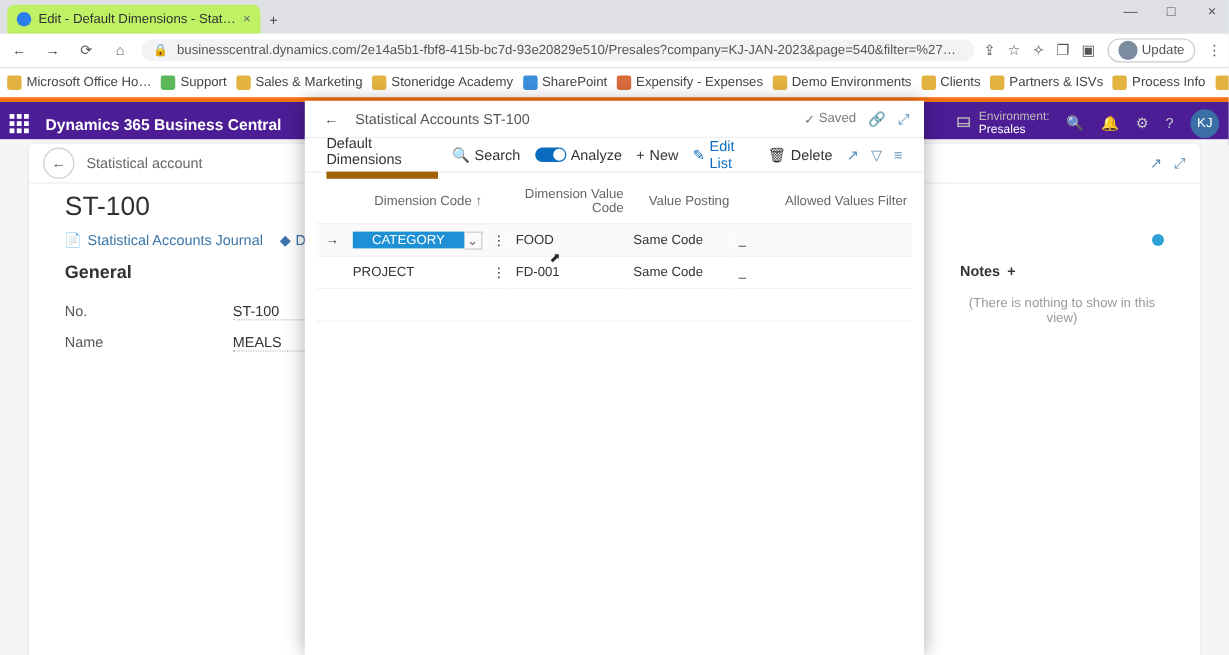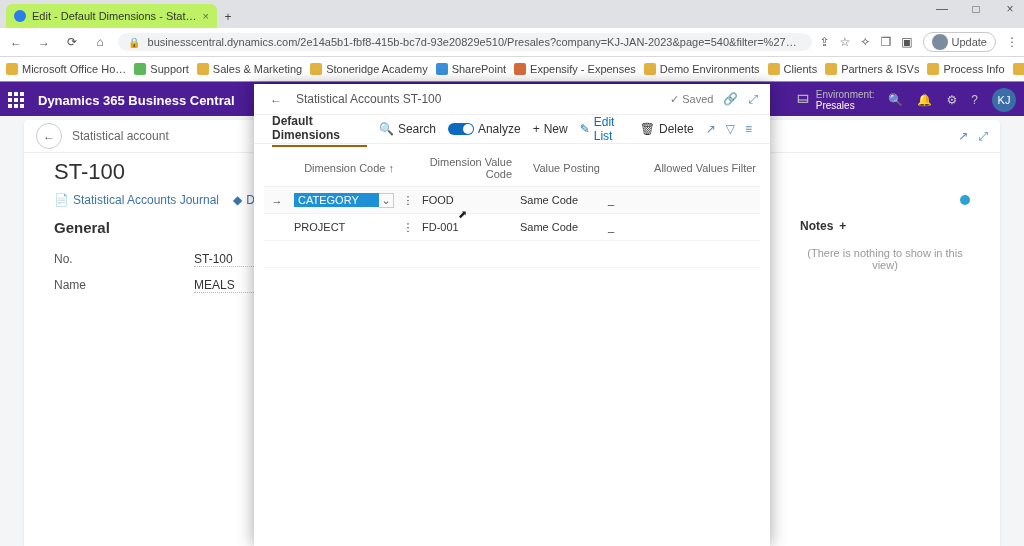--- a/index.html
+++ b/index.html
@@ -10,21 +10,21 @@
   .tab .close{margin-left:auto;color:#666;cursor:pointer}
   .new-tab{width:22px;height:22px;display:flex;align-items:center;justify-content:center;color:#444;cursor:pointer}
   .win-ctrls{position:absolute;right:4px;top:2px;display:flex;gap:14px;color:#555;font-size:12px}
   .win-ctrls span{width:20px;text-align:center;cursor:pointer}
   .addr-bar{height:28px;background:#fff;display:flex;align-items:center;gap:8px;padding:0 6px;border-bottom:1px solid #d9d9d9}
   .addr-bar .ibtn{width:20px;color:#555;text-align:center;cursor:pointer}
   .addr-bar .url{flex:1;font-size:11px;color:#555;white-space:nowrap;overflow:hidden;text-overflow:ellipsis;background:#f1f3f4;border-radius:12px;padding:3px 10px}
   .addr-right{display:flex;align-items:center;gap:10px;color:#555}
   .addr-right .pill{border:1px solid #c8c8c8;border-radius:10px;padding:1px 8px;font-size:11px;display:flex;gap:4px;align-items:center}
   .avatar-s{width:16px;height:16px;border-radius:50%;background:#7a8c9e}
-  .bookmarks{height:24px;background:#fff;display:flex;align-items:center;gap:8px;padding:0 6px;border-bottom:1px solid #f97316;font-size:11px;color:#444;overflow:hidden}
+  .bookmarks{height:24px;background:#fff;display:flex;align-items:center;gap:8px;padding:0 6px;border-bottom:4px solid #f97316;font-size:11px;color:#444;overflow:hidden}
   .bm{display:flex;align-items:center;gap:4px;white-space:nowrap;cursor:pointer}
   .bm .bico{width:12px;height:12px;background:#e3b341;border-radius:2px}
   .bm.green .bico{background:#5db85b}.bm.blue .bico{background:#3b8edb}.bm.red .bico{background:#d56b3d}
   .bookmarks .spacer{flex:1}
   
   .d365-bar{height:36px;background:#4c1d95;color:#fff;display:flex;align-items:center;padding:0 8px;gap:10px}
   .waffle{width:20px;display:flex;flex-wrap:wrap;gap:2px;cursor:pointer}
   .waffle span{width:4px;height:4px;background:#fff}
   .d365-title{font-size:13px;font-weight:600}
   .d365-right{margin-left:auto;display:flex;align-items:center;gap:14px;color:#ccc}
@@ -52,33 +52,33 @@
   .right-col .notes-head{display:flex;align-items:center;gap:6px;color:#333;font-weight:600}
   .right-col .empty{color:#999;font-size:11px;margin-top:14px;text-align:center}
   
   .dialog{position:absolute;left:254px;top:84px;width:516px;bottom:0;background:#fff;box-shadow:-4px 0 14px rgba(0,0,0,.18),4px 0 14px rgba(0,0,0,.18)}
   .dlg-head{height:30px;display:flex;align-items:center;padding:0 12px}
   .dlg-head .ttl{color:#555;font-size:12px}
   .dlg-head .right{margin-left:auto;display:flex;gap:10px;align-items:center;color:#5b8db5}
   .saved{color:#7a7a7a;font-size:11px;display:flex;align-items:center;gap:3px}
   .toolbar{height:28px;display:flex;align-items:center;gap:12px;padding:0 18px;border-top:1px solid #eee;border-bottom:1px solid #eee}
   .toolbar .titem{display:flex;align-items:center;gap:4px;cursor:pointer;color:#333}
-  .toolbar .tab-active{border-bottom:2px solid #a16207;font-weight:700;padding-bottom:3px;margin-top:3px}
+  .toolbar .tab-active{border-bottom:6px solid #a16207;font-weight:400;padding-bottom:3px;margin-top:3px}
   .toolbar .edit{color:#0b6cbf}
   .toolbar .tright{margin-left:auto;display:flex;gap:10px;color:#5b8db5}
   .toggle{width:26px;height:12px;border-radius:6px;background:#0b6cbf;position:relative}
   .toggle::after{content:"";position:absolute;right:1px;top:1px;width:10px;height:10px;border-radius:50%;background:#fff}
   .grid{padding:6px 10px 0 10px}
   .grid table{width:100%;border-collapse:collapse;font-size:11px}
   .grid th{color:#666;font-weight:400;text-align:right;padding:6px 4px;border-bottom:1px solid #eee;font-size:11px}
   .grid td{padding:3px 4px;height:20px;border-bottom:1px solid #f2f2f2;color:#333}
   .grid tr.sel td{background:#fafafa}
   .rowmark{color:#999;text-align:center;width:18px}
   .sel-cell{display:flex;align-items:center}
-  .sel-cell .box{background:#1e90d6;color:#fff;padding:1px 4px;font-size:11px;flex:1}
+  .sel-cell .box{background:#1e90d6;color:#fff;padding:1px 16px;font-size:11px;flex:1}
   .sel-cell .dd{width:14px;text-align:center;color:#666;border:1px solid #ccc;border-left:none}
   .menu-dots{color:#888;cursor:pointer;width:12px;text-align:center}
   .underscore{color:#888}
   .lock{color:#999;font-size:10px;margin-right:4px}
   .cursor-pointer{position:absolute;left:458px;top:208px;font-size:11px;color:#222;pointer-events:none} 
 </style>
 </head>
 <body>
 
 <div class="chrome-tabs">

